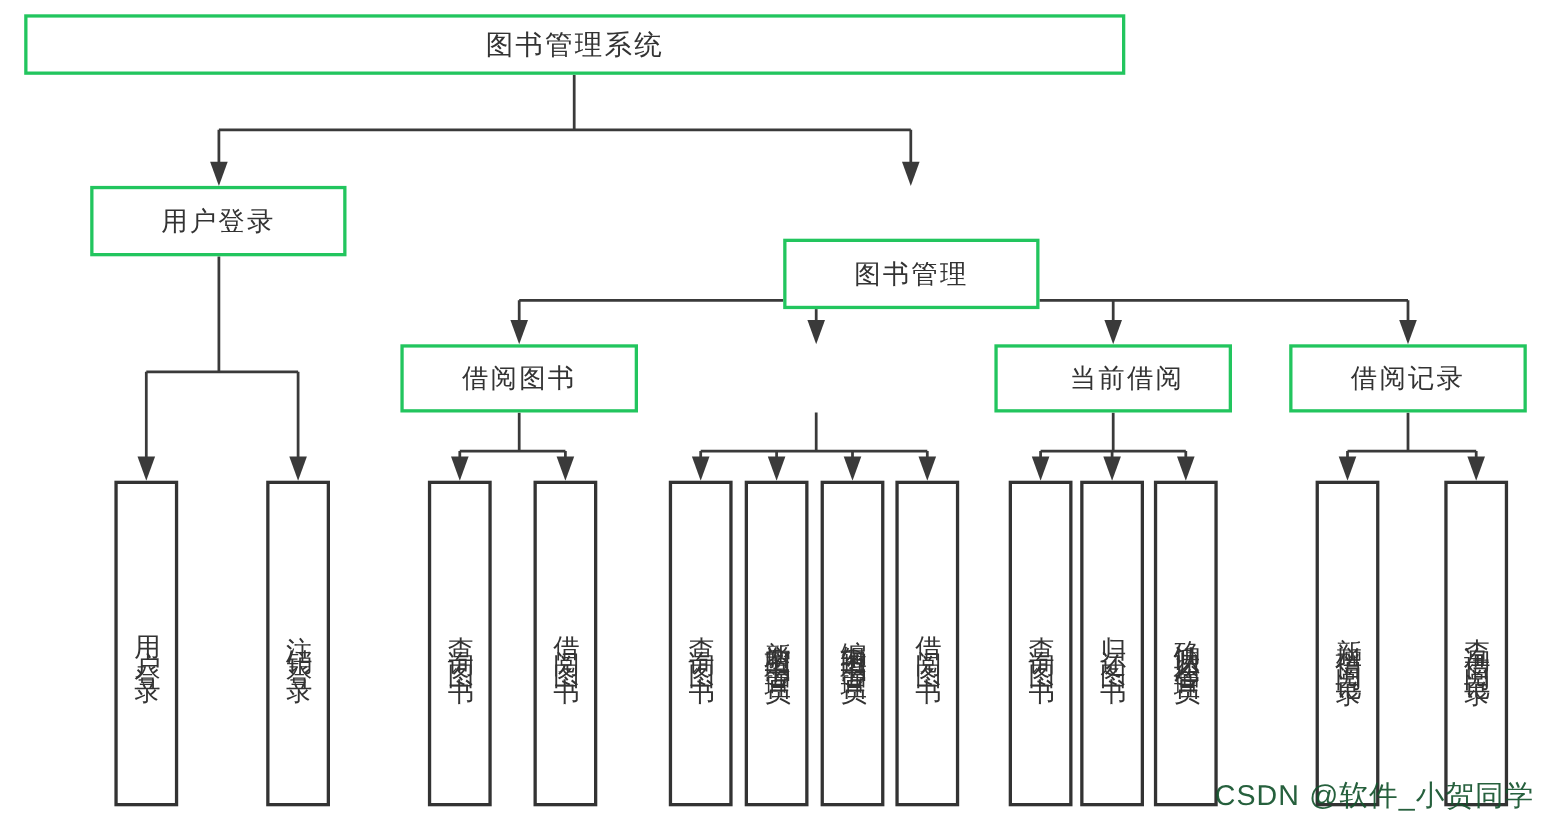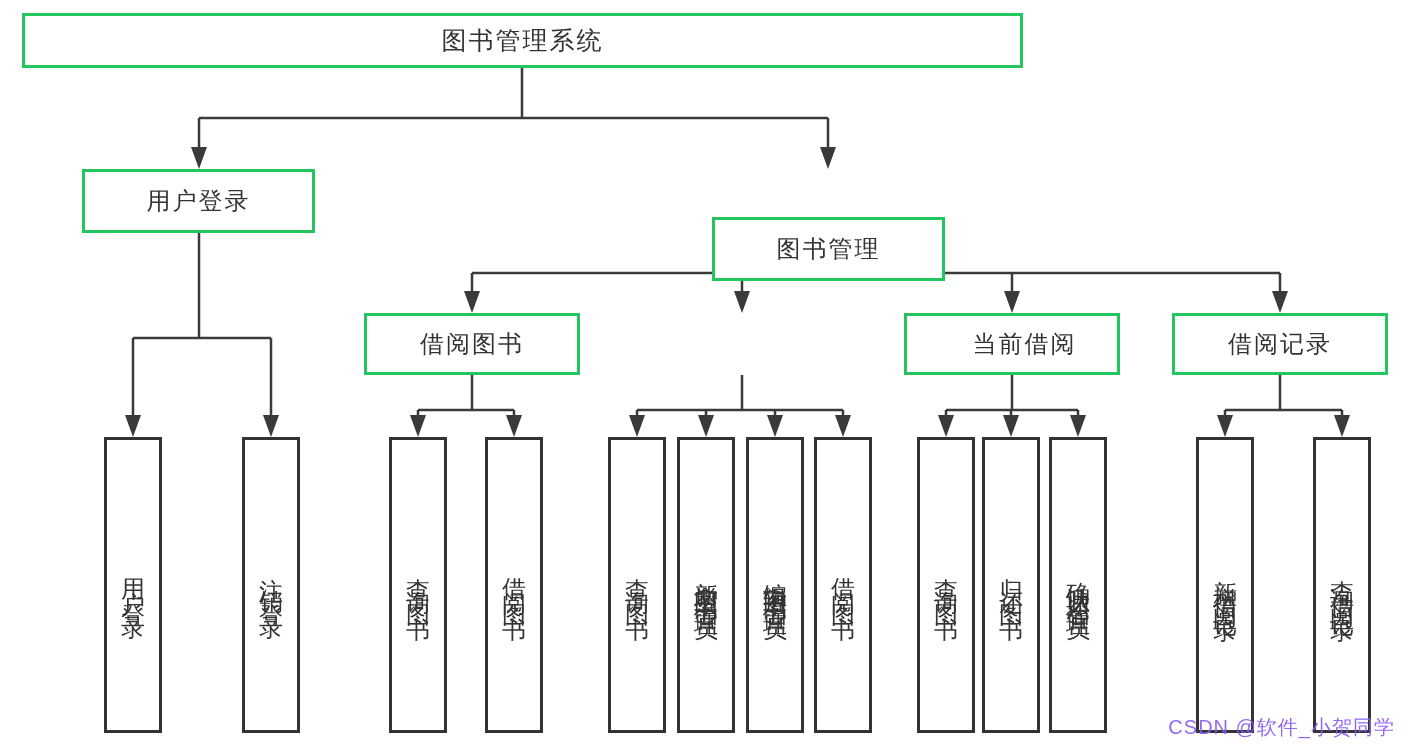--- a/index.html
+++ b/index.html
@@ -23,21 +23,21 @@
     font-size:24px;color:#333333;line-height:1;white-space:nowrap;
   }
   .len4{letter-spacing:13px;}
   .len6{letter-spacing:8px;}
   .len9{letter-spacing:5px;}
   #wires{position:absolute;left:0;top:0;pointer-events:none;}
   .wire{stroke:#3a3a3a;stroke-width:2.5;fill:none;}
   .head{fill:#3a3a3a;stroke:none;}
   .watermark{
     position:absolute;right:10px;bottom:6px;z-index:5;
-    font-size:20px;color:#8b5cf6;opacity:.92;letter-spacing:1px;white-space:nowrap;
+    font-size:26px;color:#14532d;opacity:.92;letter-spacing:1px;white-space:nowrap;
   }
 </style>
 </head>
 <body>
 
 <div id="stage">
 
   <svg id="wires" width="1405" height="747" viewBox="0 0 1405 747" aria-hidden="true">
 
     <path class="wire" d="M522,68 V118 M199,118 H828"></path>

